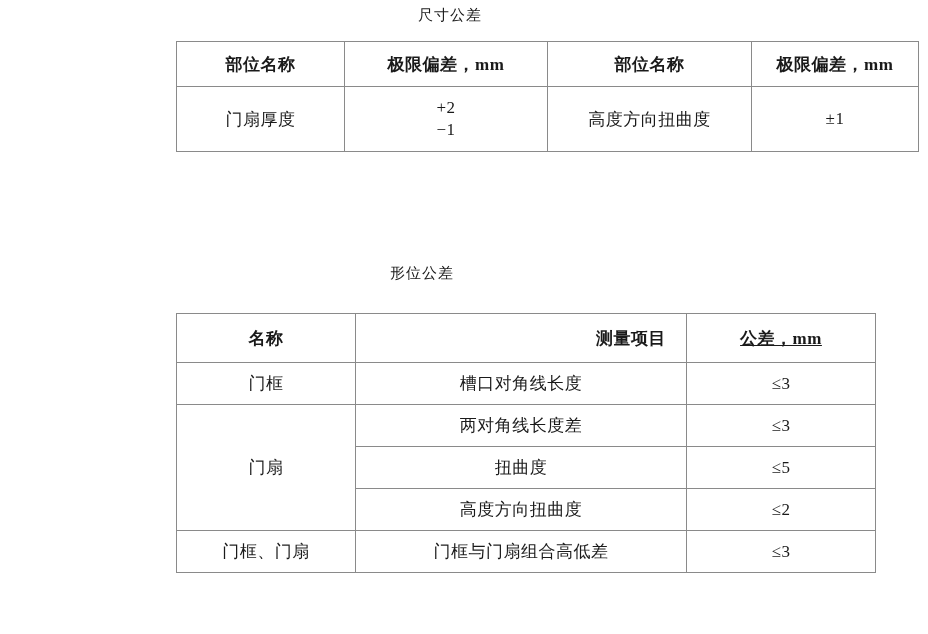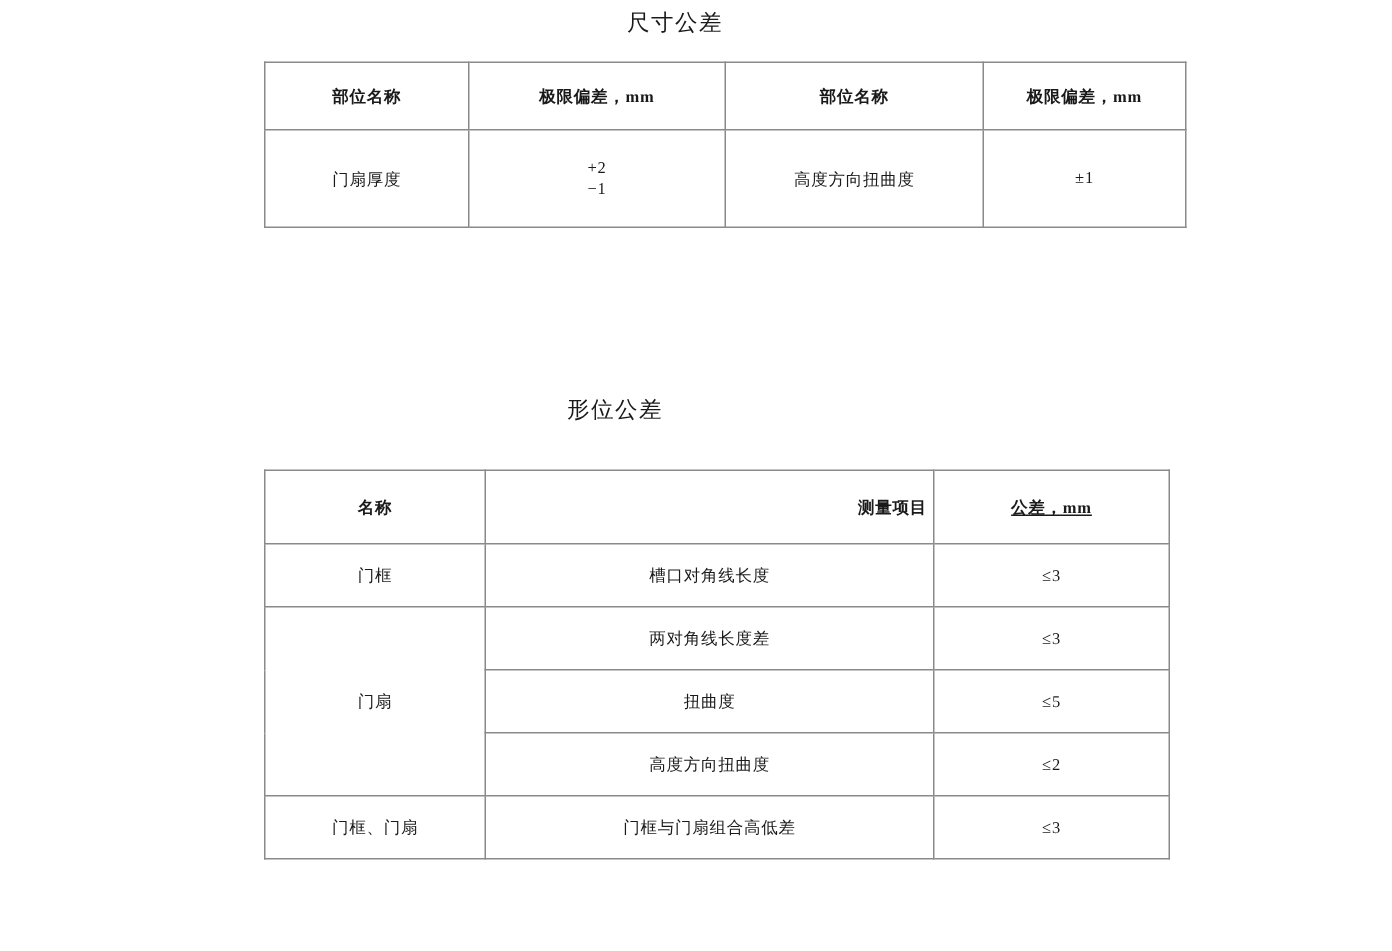--- a/index.html
+++ b/index.html
@@ -29,37 +29,37 @@
   }
   #caption-1 {
     position: absolute;
     left: 0;
     top: 6px;
     width: 812px;
     margin-left: 44px;
   }
   #caption-2 {
     position: absolute;
-    left: 0;
+    left: 12px;
     top: 264px;
     width: 820px;
   }
   table.doc-table {
     border-collapse: collapse;
     table-layout: fixed;
     background: #fff;
   }
   table.doc-table td, table.doc-table th {
     border: 1px solid #8a8a8a;
     text-align: center;
     vertical-align: middle;
-    font-size: 11px;
+    font-size: 17px;
     font-weight: normal;
     color: #1a1a1a;
-    padding: 0 4px;
+    padding: 0 20px;
     letter-spacing: 0.5px;
   }
   table.doc-table thead td, table.doc-table thead th {
     font-weight: bold;
   }
   #table-1 {
     position: absolute;
     left: 176px;
     top: 41px;
     width: 578px;

